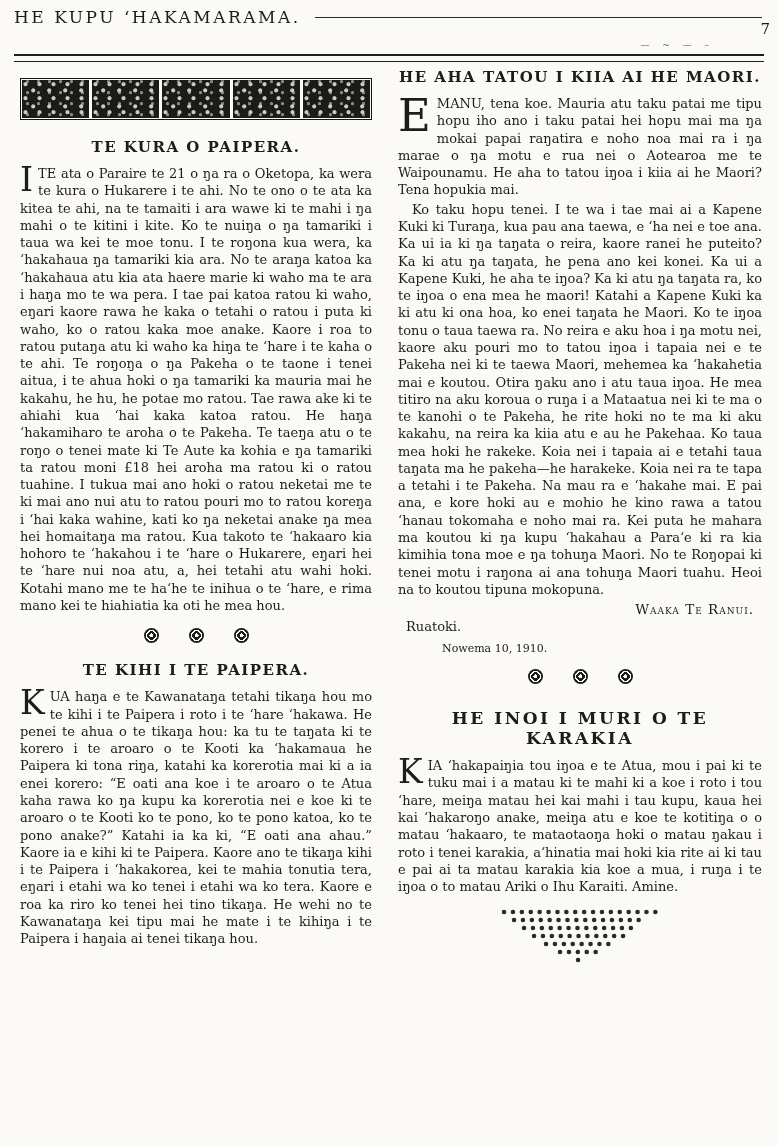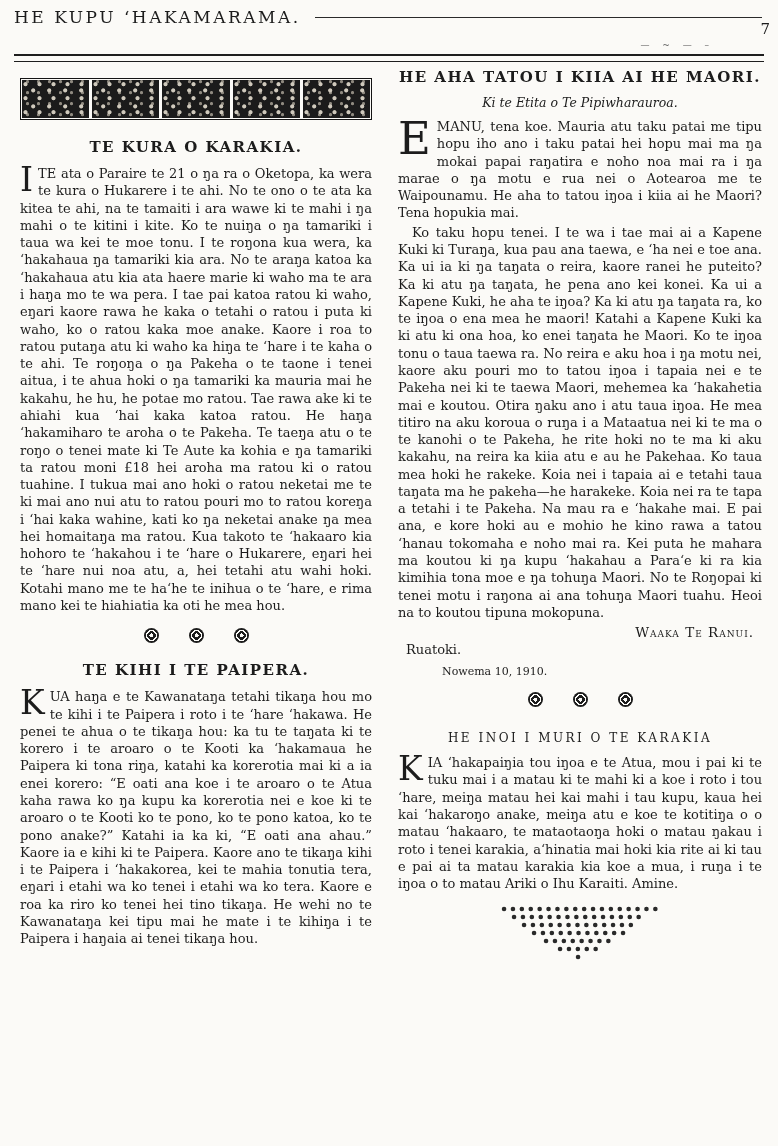--- a/index.html
+++ b/index.html
@@ -41,21 +41,21 @@
       radial-gradient(circle at 70% 65%, #cfc9bc 1.6px, transparent 2.5px),
       radial-gradient(circle at 50% 15%, #8f8a80 1.2px, transparent 2px),
       #1b1b1b;
     background-size:14px 14px,16px 16px,11px 11px;
   }
   
   .art-title{
     text-align:center;font-size:15px;font-weight:bold;letter-spacing:1.5px;
     margin:18px 0 9px 0;
   }
-  .art-title.light{font-weight:normal;letter-spacing:2.5px;font-size:12px;margin-top:24px;}
+  .art-title.light{font-weight:bold;letter-spacing:2.5px;font-size:17px;margin-top:24px;}
   .art-sub{
     text-align:center;font-style:italic;font-size:12.5px;margin:0 0 8px 0;
   }
   .body-p{
     margin:0;text-align:justify;font-size:13px;line-height:1.33;
     hyphens:auto;
   }
   .body-p + .body-p{margin-top:2px;}
   .indent{text-indent:14px;}
   .dc2{float:left;font-size:33px;line-height:28px;padding:1px 5px 0 0;}
@@ -93,36 +93,35 @@
     <div class="col-left">
 
       <div class="headpiece">
         <div class="tile"></div>
         <div class="tile"></div>
         <div class="tile"></div>
         <div class="tile"></div>
         <div class="tile"></div>
       </div>
 
-      <h2 class="art-title">TE KURA O KARAKIA.</h2>
+      <h2 class="art-title">TE KURA O PAIPERA.</h2>
       <p class="body-p"><span class="dc2">I</span><span>TE ata o Paraire te 21 o ŋa ra o Oketopa, ka wera te kura o Hukarere i te ahi. No te ono o te ata ka kitea te ahi, na te tamaiti i ara wawe ki te mahi i ŋa mahi o te kitini i kite. Ko te nuiŋa o ŋa tamariki i taua wa kei te moe tonu. I te roŋona kua wera, ka ‘hakahaua ŋa tamariki kia ara. No te araŋa katoa ka ‘hakahaua atu kia ata haere marie ki waho ma te ara i haŋa mo te wa pera. I tae pai katoa ratou ki waho, eŋari kaore rawa he kaka o tetahi o ratou i puta ki waho, ko o ratou kaka moe anake. Kaore i roa to ratou putaŋa atu ki waho ka hiŋa te ‘hare i te kaha o te ahi. Te roŋoŋa o ŋa Pakeha o te taone i tenei aitua, i te ahua hoki o ŋa tamariki ka mauria mai he kakahu, he hu, he potae mo ratou. Tae rawa ake ki te ahiahi kua ‘hai kaka katoa ratou. He haŋa ‘hakamiharo te aroha o te Pakeha. Te taeŋa atu o te roŋo o tenei mate ki Te Aute ka kohia e ŋa tamariki ta ratou moni £18 hei aroha ma ratou ki o ratou tuahine. I tukua mai ano hoki o ratou neketai me te ki mai ano nui atu to ratou pouri mo to ratou koreŋa i ‘hai kaka wahine, kati ko ŋa neketai anake ŋa mea hei homaitaŋa ma ratou. Kua takoto te ‘hakaaro kia hohoro te ‘hakahou i te ‘hare o Hukarere, eŋari hei te ‘hare nui noa atu, a, hei tetahi atu wahi hoki. Kotahi mano me te ha‘he te inihua o te ‘hare, e rima mano kei te hiahiatia ka oti he mea hou.</span></p>
 
       <div class="rosettes">
         <span class="rosette"></span><span class="rosette"></span><span class="rosette"></span>
       </div>
 
       <h2 class="art-title">TE KIHI I TE PAIPERA.</h2>
       <p class="body-p"><span class="dc2">K</span><span>UA haŋa e te Kawanataŋa tetahi tikaŋa hou mo te kihi i te Paipera i roto i te ‘hare ‘hakawa. He penei te ahua o te tikaŋa hou: ka tu te taŋata ki te korero i te aroaro o te Kooti ka ‘hakamaua he Paipera ki tona riŋa, katahi ka korerotia mai ki a ia enei korero: “E oati ana koe i te aroaro o te Atua kaha rawa ko ŋa kupu ka korerotia nei e koe ki te aroaro o te Kooti ko te pono, ko te pono katoa, ko te pono anake?” Katahi ia ka ki, “E oati ana ahau.” Kaore ia e kihi ki te Paipera. Kaore ano te tikaŋa kihi i te Paipera i ‘hakakorea, kei te mahia tonutia tera, eŋari i etahi wa ko tenei i etahi wa ko tera. Kaore e roa ka riro ko tenei hei tino tikaŋa. He wehi no te Kawanataŋa kei tipu mai he mate i te kihiŋa i te Paipera i haŋaia ai tenei tikaŋa hou.</span></p>
 
     </div>
 
     <div class="col-right">
 
       <h2 class="art-title" style="margin-top:4px">HE AHA TATOU I KIIA AI HE MAORI.</h2>
-      <div class="art-sub">Ki te Etita o Te Pipiwharauroa.</div>
 
       <p class="body-p"><span class="dc3">E</span><span>MANU, tena koe. Mauria atu taku patai me tipu hopu iho ano i taku patai hei hopu mai ma ŋa mokai papai raŋatira e noho noa mai ra i ŋa marae o ŋa motu e rua nei o Aotearoa me te Waipounamu. He aha to tatou iŋoa i kiia ai he Maori? Tena hopukia mai.</span></p>
       <p class="body-p indent">Ko taku hopu tenei. I te wa i tae mai ai a Kapene Kuki ki Turaŋa, kua pau ana taewa, e ‘ha nei e toe ana. Ka ui ia ki ŋa taŋata o reira, kaore ranei he puteito? Ka ki atu ŋa taŋata, he pena ano kei konei. Ka ui a Kapene Kuki, he aha te iŋoa? Ka ki atu ŋa taŋata ra, ko te iŋoa o ena mea he maori! Katahi a Kapene Kuki ka ki atu ki ona hoa, ko enei taŋata he Maori. Ko te iŋoa tonu o taua taewa ra. No reira e aku hoa i ŋa motu nei, kaore aku pouri mo to tatou iŋoa i tapaia nei e te Pakeha nei ki te taewa Maori, mehemea ka ‘hakahetia mai e koutou. Otira ŋaku ano i atu taua iŋoa. He mea titiro na aku koroua o ruŋa i a Mataatua nei ki te ma o te kanohi o te Pakeha, he rite hoki no te ma ki aku kakahu, na reira ka kiia atu e au he Pakehaa. Ko taua mea hoki he rakeke. Koia nei i tapaia ai e tetahi taua taŋata ma he pakeha—he harakeke. Koia nei ra te tapa a tetahi i te Pakeha. Na mau ra e ‘hakahe mai. E pai ana, e kore hoki au e mohio he kino rawa a tatou ‘hanau tokomaha e noho mai ra. Kei puta he mahara ma koutou ki ŋa kupu ‘hakahau a Para‘e ki ra kia kimihia tona moe e ŋa tohuŋa Maori. No te Roŋopai ki tenei motu i raŋona ai ana tohuŋa Maori tuahu. Heoi na to koutou tipuna mokopuna.</p>
 
       <div class="signature">Waaka Te Ranui.</div>
       <div class="place-line">Ruatoki.</div>
       <div class="date-line">Nowema 10, 1910.</div>
 
       <div class="rosettes">
         <span class="rosette"></span><span class="rosette"></span><span class="rosette"></span>

